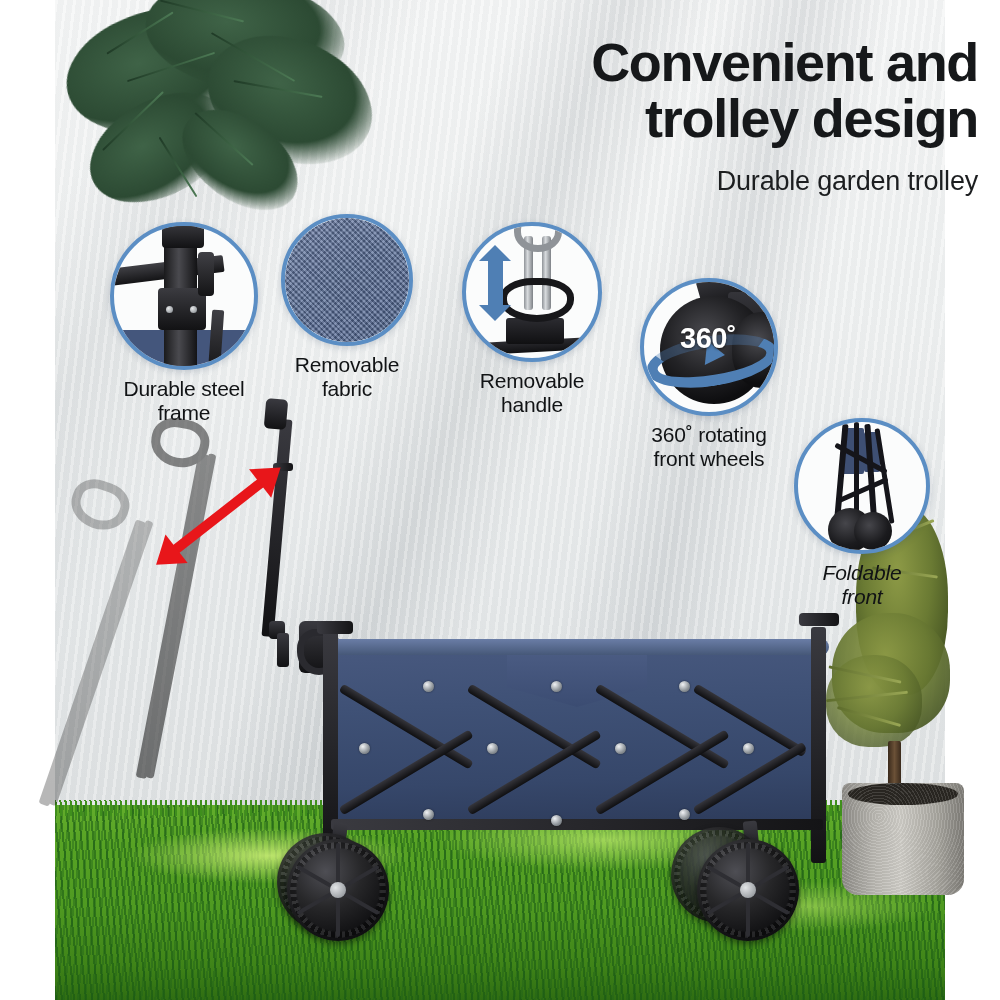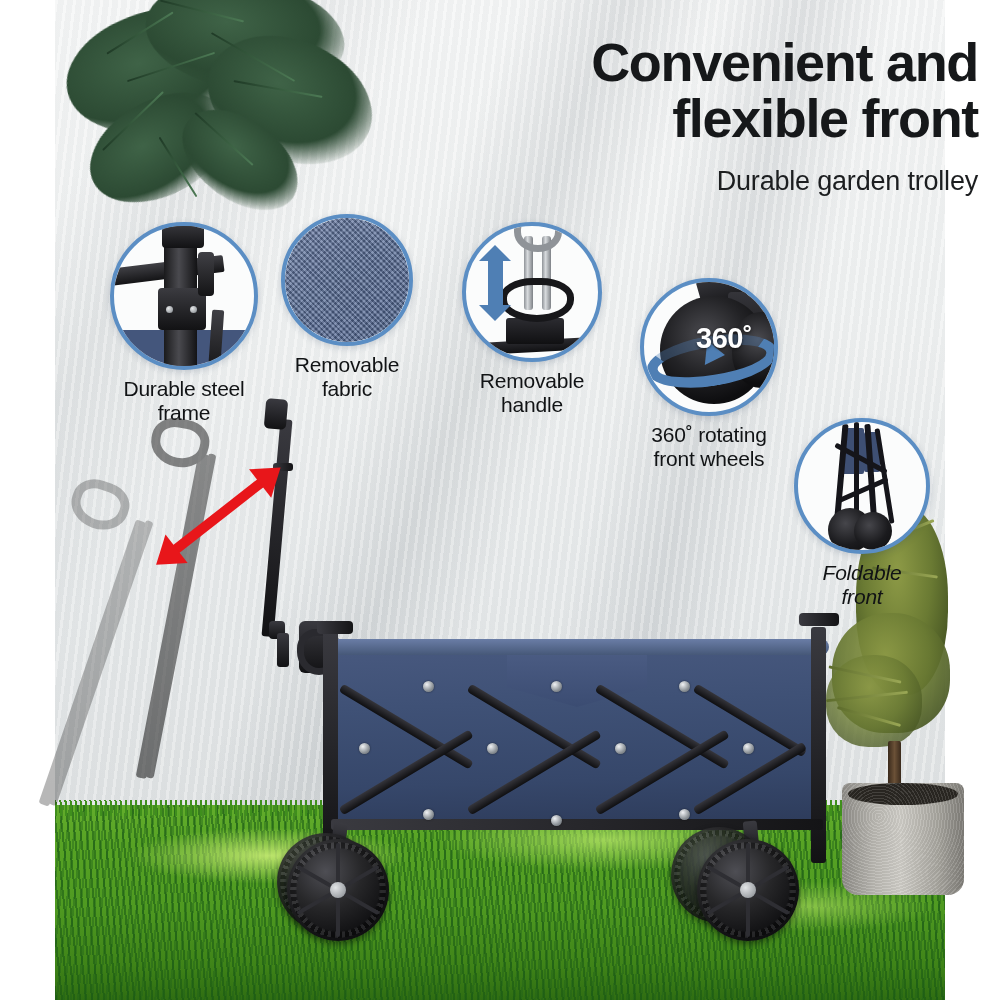--- a/index.html
+++ b/index.html
@@ -193,21 +193,21 @@
     <div class="frond" style="left:0px;  top:190px; width:82px; transform:rotate(-6deg);"></div>
     <div class="frond" style="left:10px; top:210px; width:66px; transform:rotate(16deg);"></div>
     <div class="frond" style="left:56px; top:24px;  width:54px; transform:rotate(-22deg);"></div>
     <div class="frond" style="left:46px; top:66px;  width:66px; transform:rotate(8deg);"></div>
     <div class="trunk"></div>
     <div class="pot"></div>
   </div>
 
   <div class="headline">
     <div>Convenient and</div>
-    <div>flexible front</div>
+    <div>trolley design</div>
   </div>
   <div class="subhead">Durable garden trolley</div>
 
   <div class="feat" style="left:104px; top:222px; width:160px;">
     <div class="bubble" style="width:148px; height:148px; margin:0 auto;">
       <div class="sf-blue" style="left:0; bottom:0; width:148px; height:36px;"></div>
       <div class="sf-arm" style="left:-6px; top:36px; width:116px; height:17px; transform:rotate(-7deg);"></div>
       <div class="sf-post" style="left:50px; top:-6px; width:33px; height:160px;"></div>
       <div class="sf-clamp" style="left:44px; top:62px; width:48px; height:42px;"></div>
       <div class="sf-clamp" style="left:48px; top:-4px; width:42px; height:26px;"></div>
@@ -249,21 +249,21 @@
   </div>
 
   <div class="feat" style="left:619px; top:278px; width:180px;">
     <div class="bubble" style="width:138px; height:138px; margin:0 auto;">
       <div class="w360-body" style="left:56px; top:-8px; width:46px; height:40px; transform:rotate(-16deg);"></div>
       <div class="w360-body" style="left:84px; top:10px; width:62px; height:72px;"></div>
       <div class="w360-tyre" style="left:16px; top:14px; width:108px; height:108px;"></div>
       <div class="w360-tyre" style="left:88px; top:30px; width:62px;  height:76px; border-radius:46%;"></div>
       <div class="w360-ring" style="left:2px; top:54px; width:132px; height:50px;"></div>
       <div class="w360-head" style="left:62px; top:60px; transform:rotate(186deg);"></div>
-      <div class="w360-txt" style="left:52px; top:40px;">360˚</div>
+      <div class="w360-txt" style="left:36px; top:40px;">360˚</div>
     </div>
     <div class="flabel">
       <div>360˚ rotating</div>
       <div>front wheels</div>
     </div>
   </div>
 
   <div class="feat" style="left:787px; top:418px; width:150px;font-style:italic;">
     <div class="bubble" style="width:136px; height:136px; margin:0 auto;">
       <div class="fd-fab" style="left:44px; top:6px;  width:22px; height:46px;"></div>

